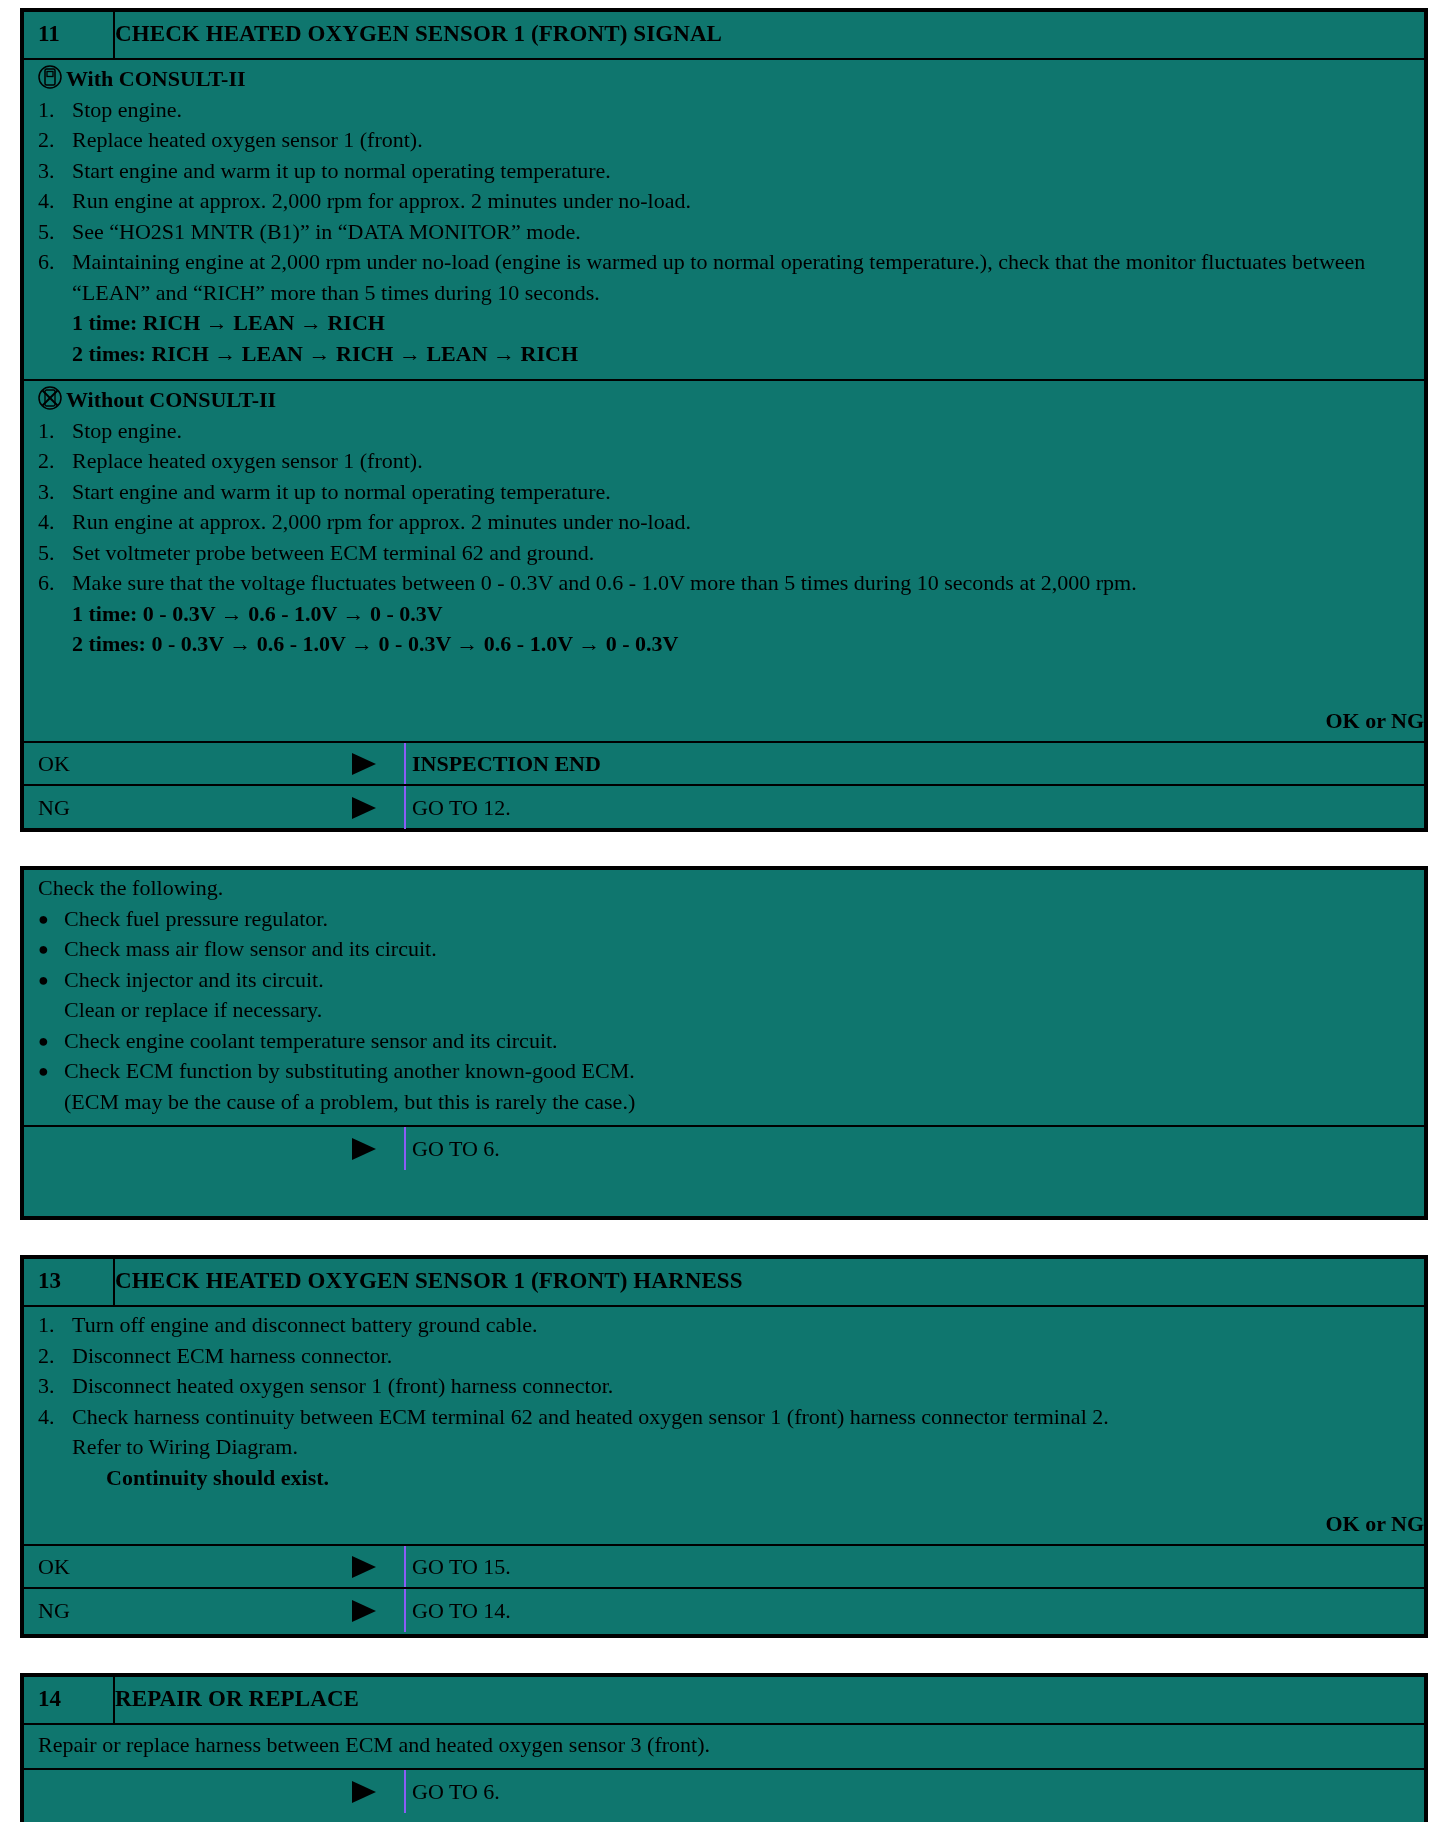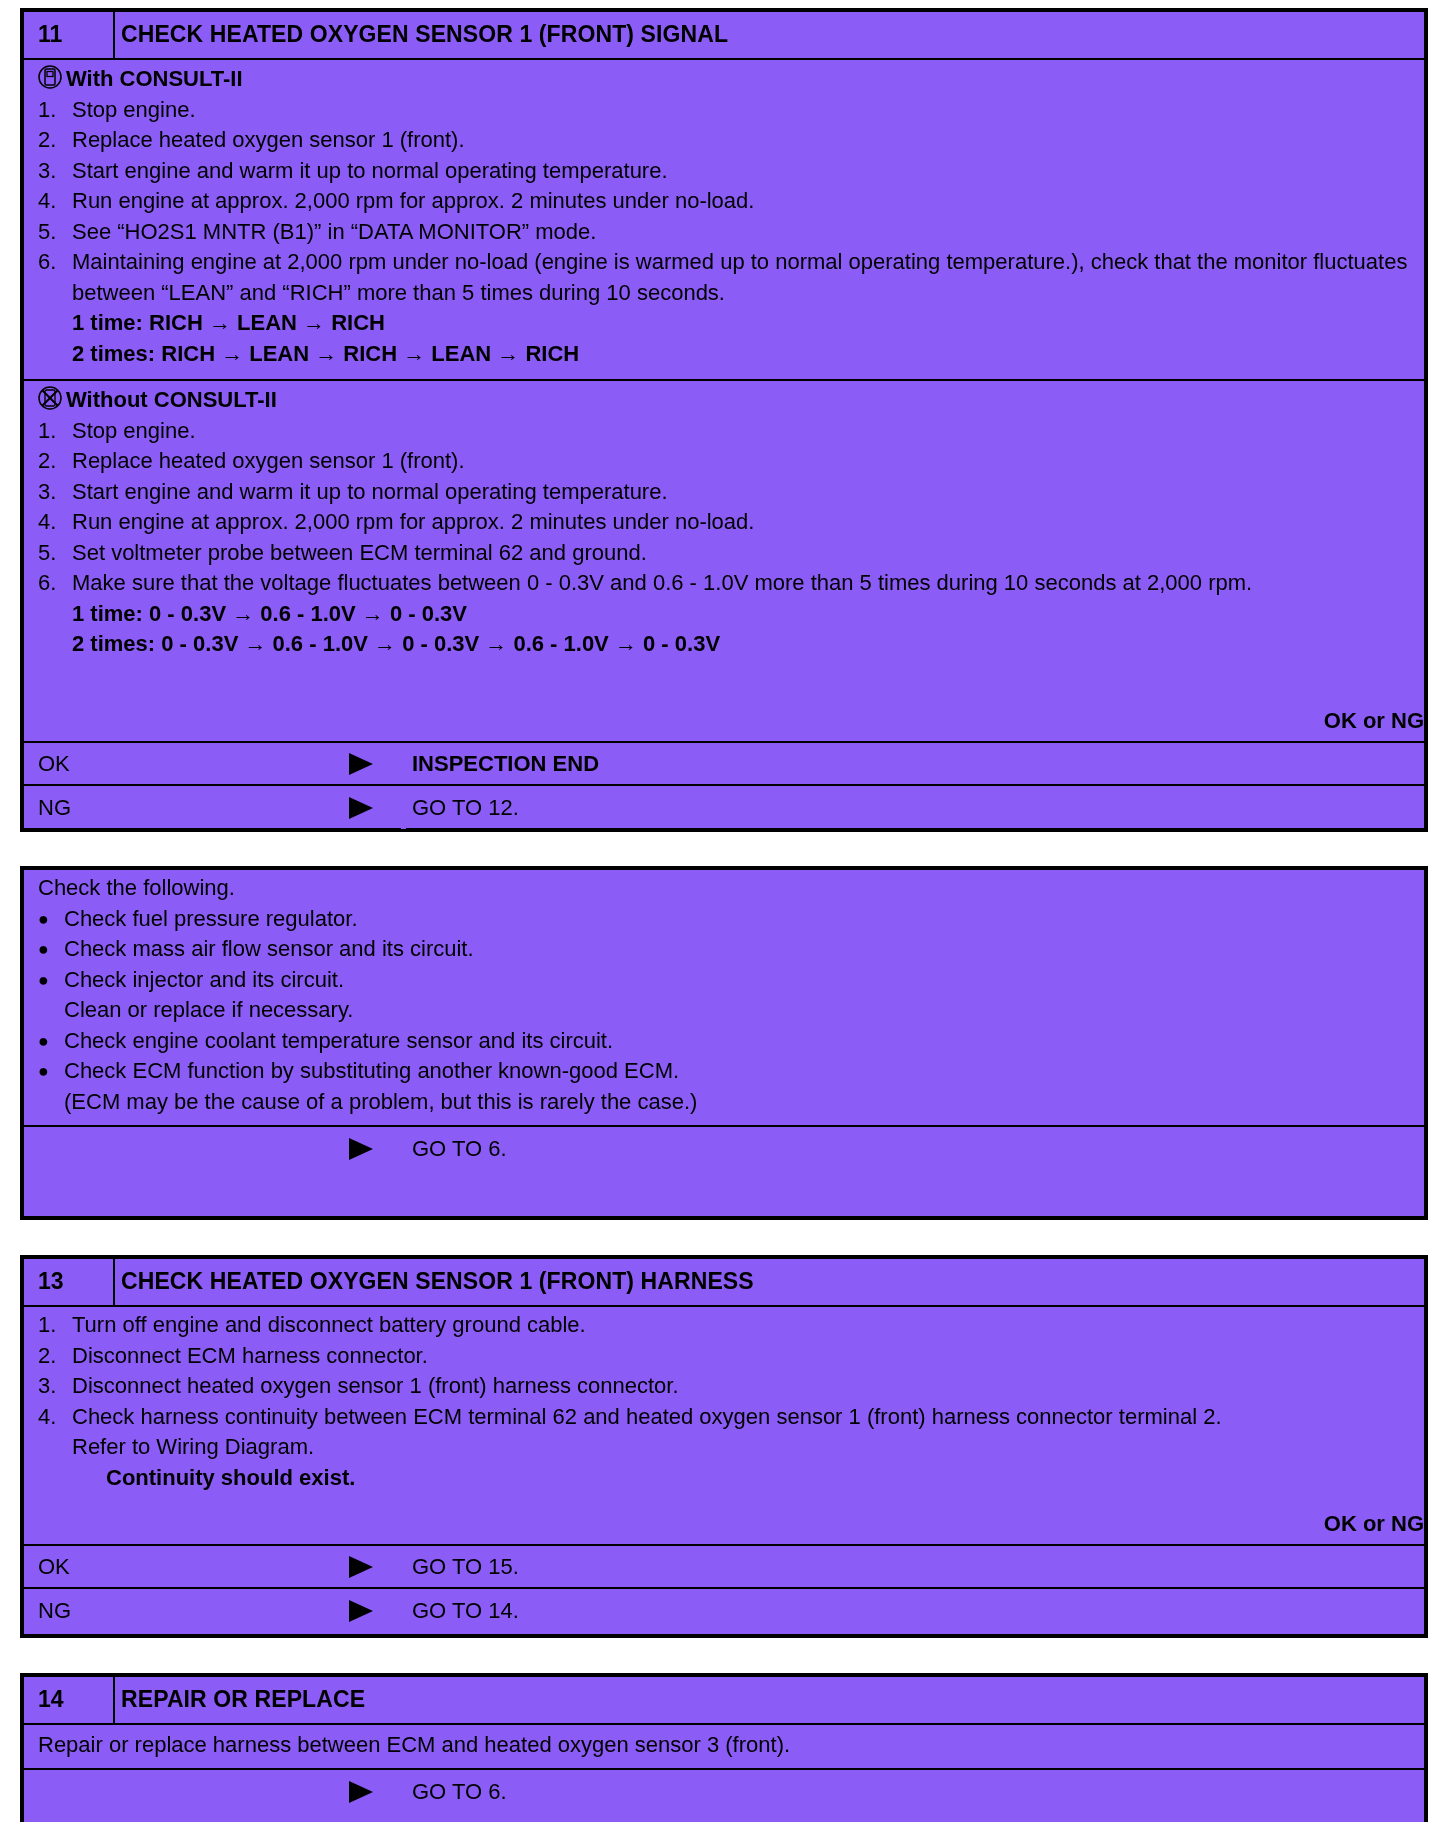--- a/index.html
+++ b/index.html
@@ -1,35 +1,35 @@
 <!DOCTYPE html>
 <html><head>
 <meta charset="utf-8">
 <style>
   html, body { margin:0; padding:0; background:#ffffff; }
   body { width:1456px; height:1822px; position:relative; overflow:hidden;
          font-family:"Liberation Sans", sans-serif; color:#000; }
-  .box { position:absolute; left:20px; width:1408px; border:4px solid #000; box-sizing:border-box; background:#8b5cf6; }
+  .box { position:absolute; left:20px; width:1408px; border:4px solid #000; box-sizing:border-box; background:#0f766e;font-family:Liberation Serif, serif; }
   .hdr { display:flex; height:48px; border-bottom:2px solid #000; box-sizing:border-box; }
   .hdr .num { width:91px; border-right:2px solid #000; font-weight:bold; font-size:23px; padding-left:14px; line-height:44px; box-sizing:border-box; }
-  .hdr .title { font-weight:bold; font-size:23px; padding-left:6px; line-height:44px; letter-spacing:0.1px; }
+  .hdr .title { font-weight:bold; font-size:23px; padding-left:0; line-height:44px; letter-spacing:0.1px; }
   .sec { padding:4px 14px 0 14px; font-size:22px; line-height:30.5px; box-sizing:border-box; }
   .sec.bordered { border-bottom:2px solid #000; }
   .subhd { font-weight:bold; display:flex; align-items:flex-start; }
   .subhd svg { margin-right:4px; }
   .ol { margin:0; padding:0; list-style:none; }
   .ol li { display:flex; }
   .ol li .n { width:34px; flex:none; }
   .ol li .t { flex:1; }
   .sub { padding-left:34px; font-weight:bold; }
   .subplain { padding-left:34px; }
   .okng { text-align:right; font-weight:bold; font-size:22px; height:44px; line-height:44px; border-bottom:2px solid #000; box-sizing:border-box; padding-left:0; }
   .row { display:flex; height:43px; box-sizing:border-box; border-bottom:2px solid #000; font-size:22px; }
   .row:last-child { border-bottom:none; }
-  .row .lbl { width:382px; border-right:5px solid #8b5cf6; box-sizing:border-box; display:flex; align-items:center; justify-content:space-between; padding:0 28px 0 14px; }
+  .row .lbl { width:382px; border-right:2px solid #8b5cf6; box-sizing:border-box; display:flex; align-items:center; justify-content:space-between; padding:0 28px 0 14px; }
   .row .arr { width:0; height:0; border-top:11px solid transparent; border-bottom:11px solid transparent; border-left:24px solid #000; }
   .row .res { padding-left:6px; display:flex; align-items:center; }
   .row .res.bold { font-weight:bold; }
   .bul li .n { width:26px; font-size:18px; }
   .bul .cont { padding-left:26px; }
 </style>
 </head>
 <body>
 
 <div class="box" style="top:8px;height:824px;">

